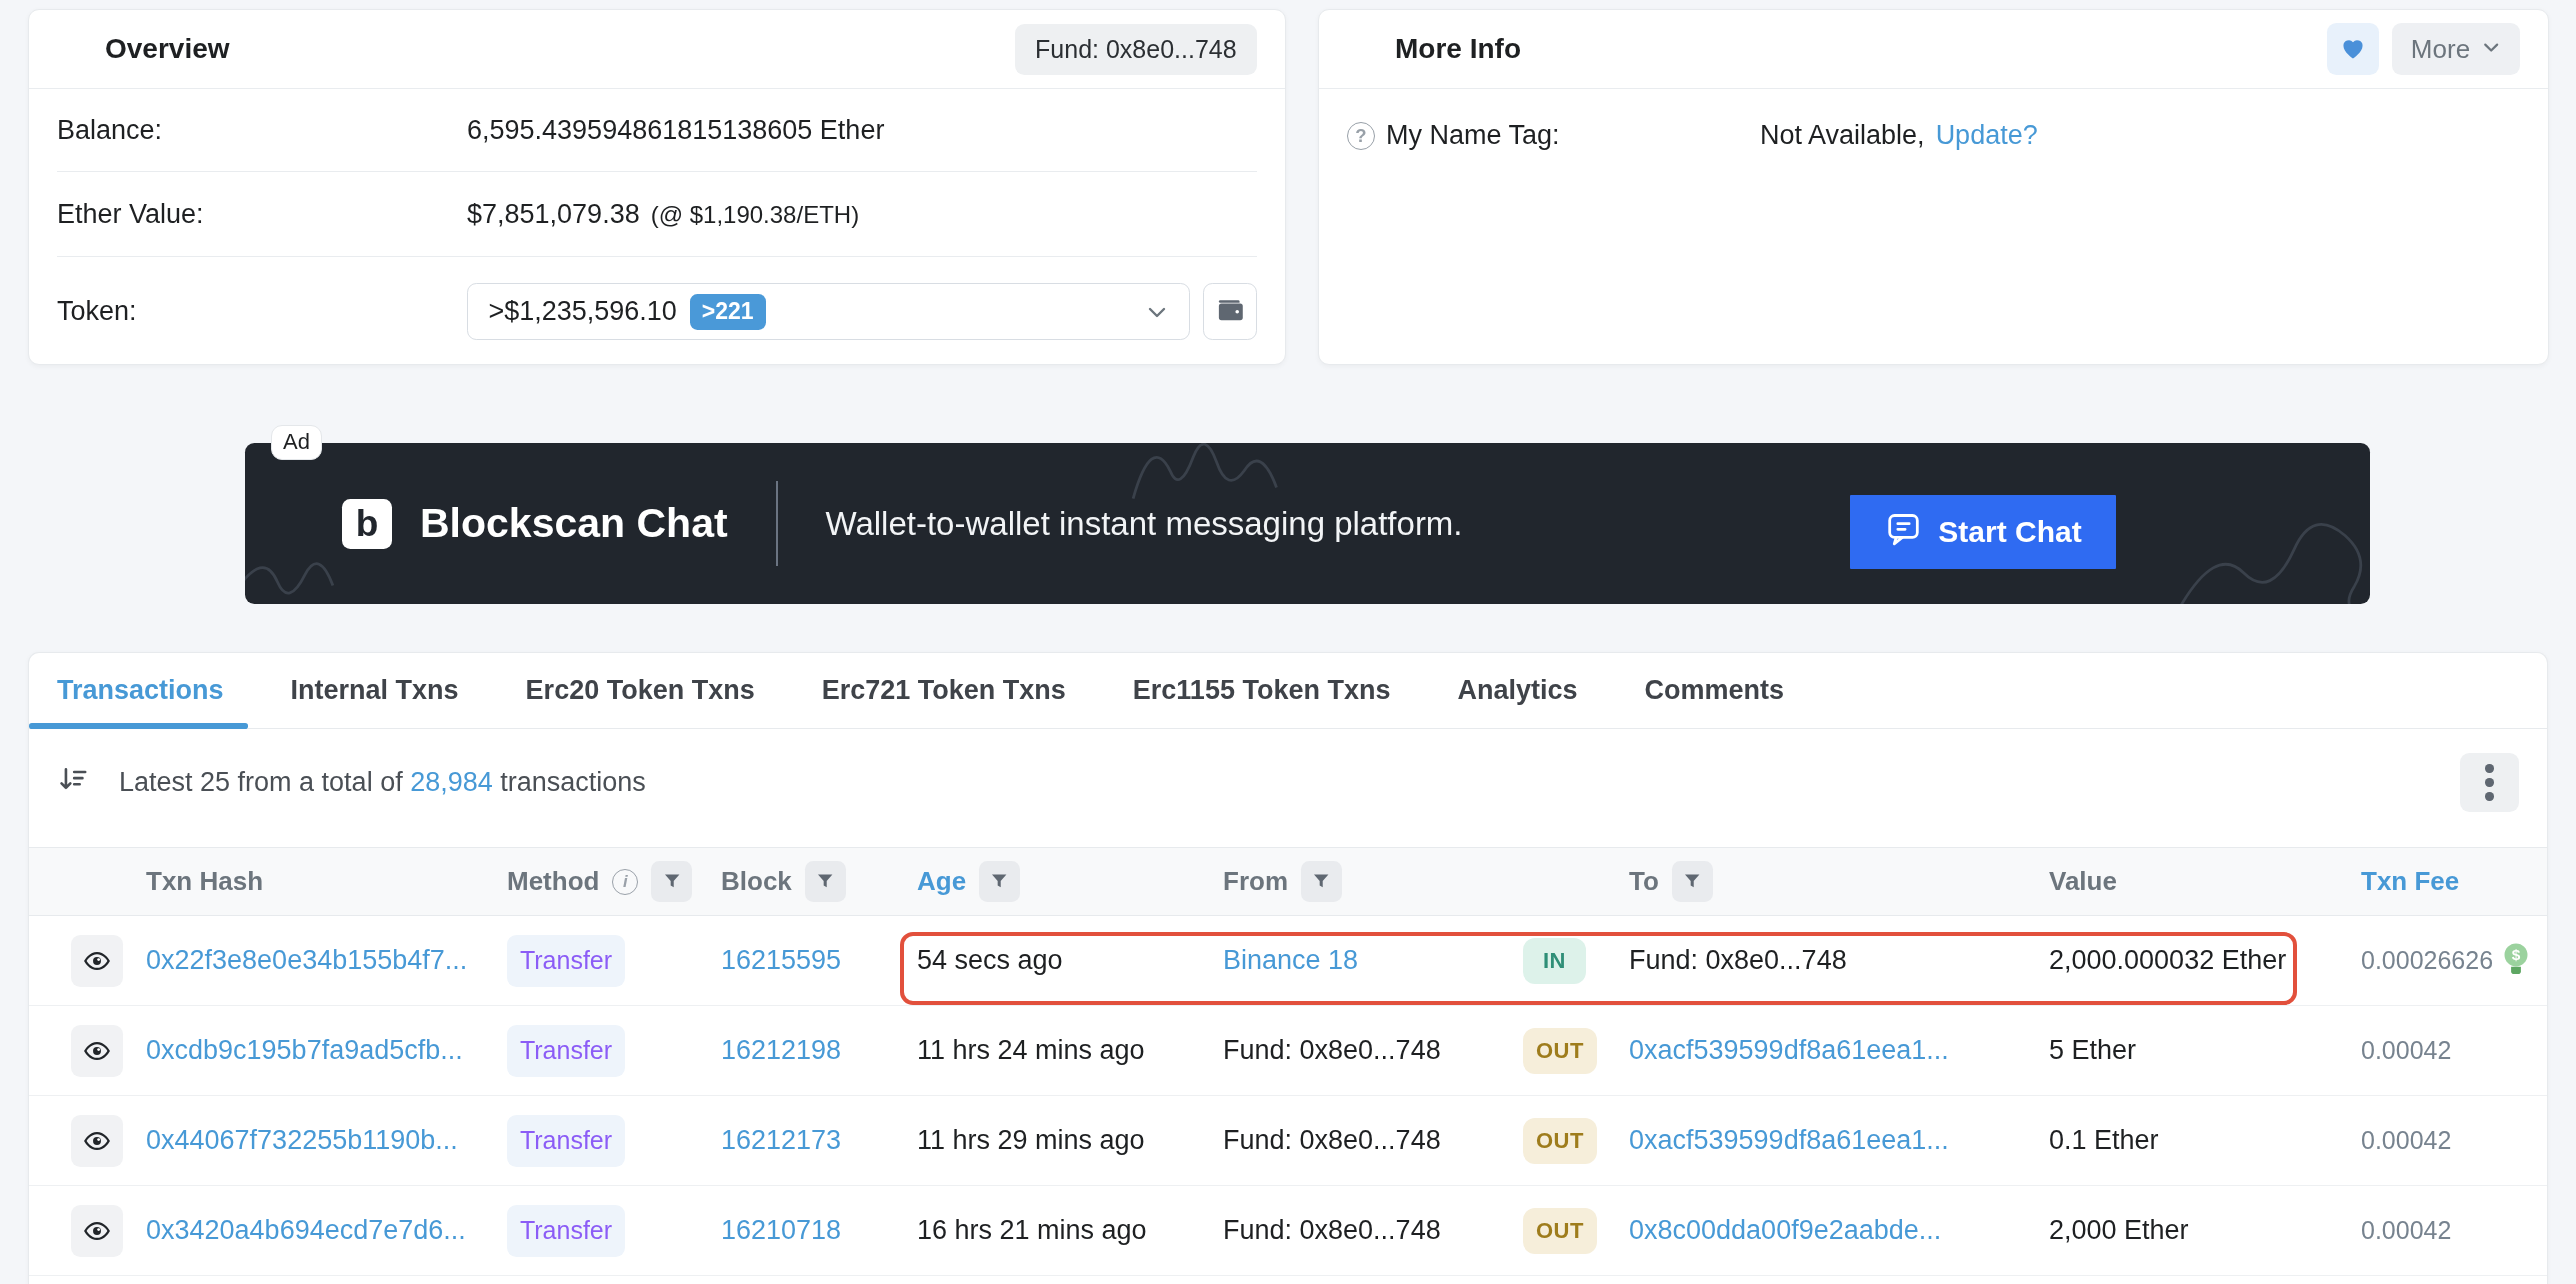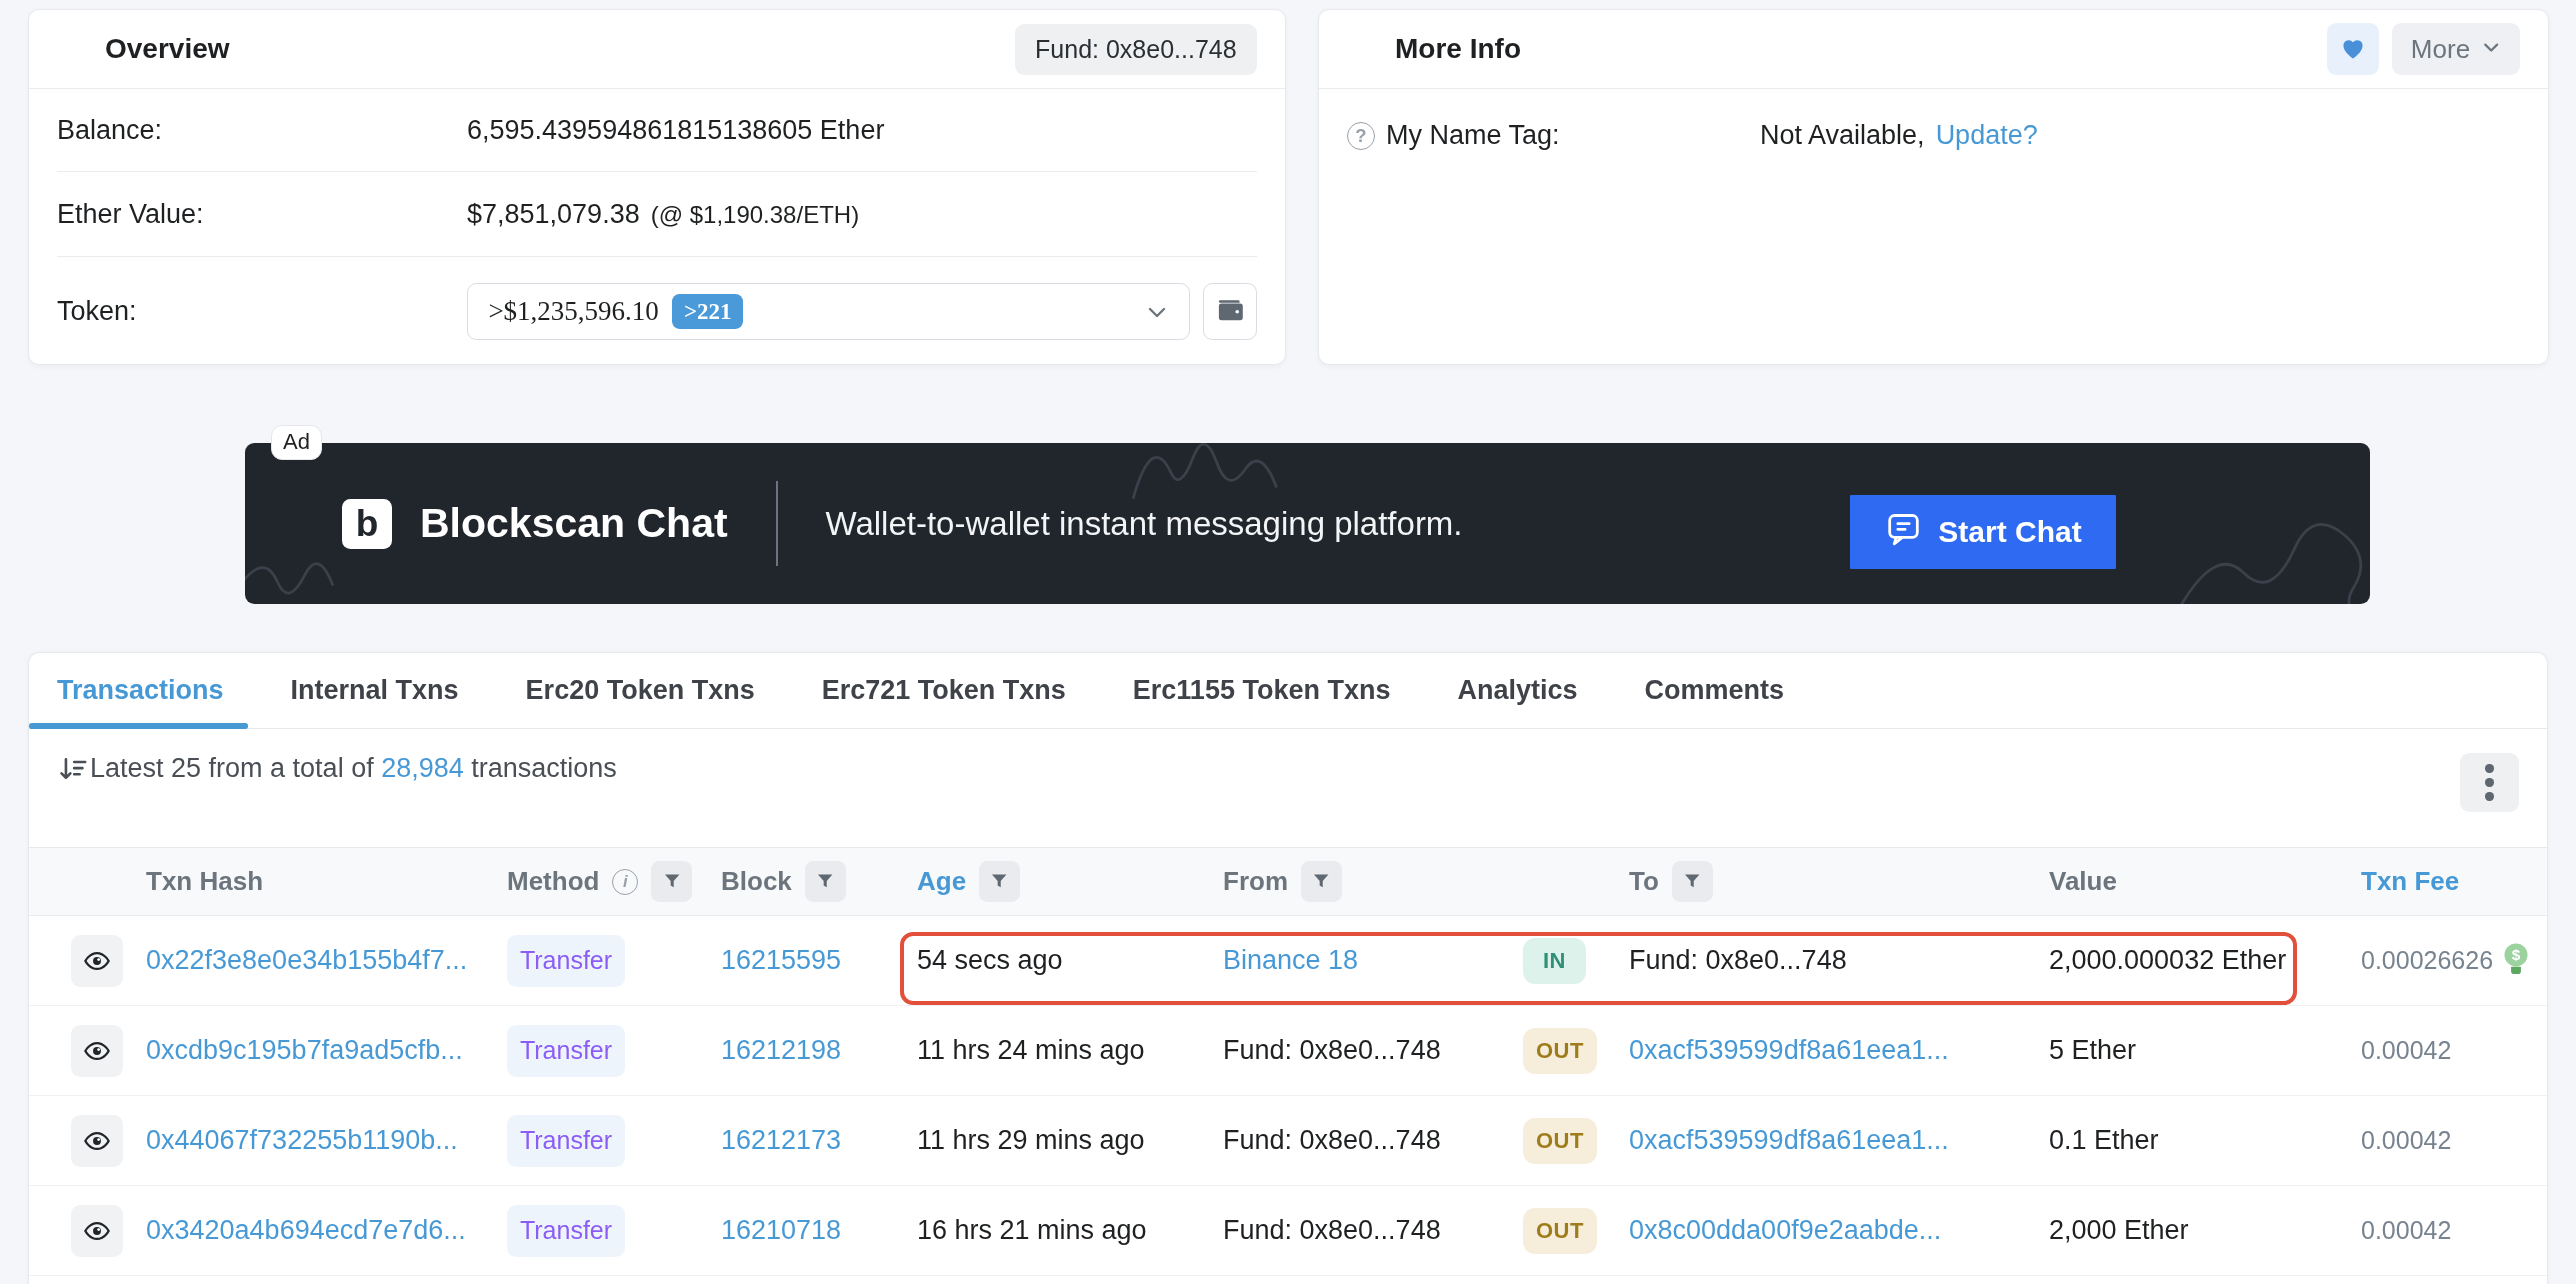--- a/index.html
+++ b/index.html
@@ -32,21 +32,21 @@
   #ov-balance { top:79px; height:83px; }
   #ov-ether   { top:162px; height:85px; }
   #ov-token   { top:247px; height:109px; }
   .kv-label { width:410px; flex:none; color:#1e2022; }
   .kv-value { display:flex; align-items:baseline; gap:11px; }
   .rate-note { font-size:24px; }
 
   .token-select {
     width:725px; height:57px; background:#fff;
     border:0.9px solid #d8dde3; border-radius:9.3px;
-    display:flex; align-items:center; padding:0 20.4px; cursor:pointer;font-family:Liberation Serif, serif;
+    display:flex; align-items:center; padding:0 20.4px; cursor:pointer;
   }
   .token-badge {
     background:#4a99d8; color:#fff; border-radius:7.4px;
     padding:4.6px 12px; font-size:23px; font-weight:bold; margin-left:13px;
   }
   .token-caret { margin-left:auto; display:flex; }
   .wallet-btn {
     width:54px; height:57px; margin-left:13px; background:#fff;
     border:0.9px solid #d8dde3; border-radius:9.3px;
     display:flex; align-items:center; justify-content:center; cursor:pointer;
@@ -104,21 +104,21 @@
 
   
   #txns-card { left:28px; top:652px; width:2520px; height:632px; border-radius:11px 11px 0 0; border-bottom:none; }
   .tabs { display:flex; align-items:stretch; height:76px; padding:0 28px; gap:67px; border-bottom:0.9px solid #e7eaed; }
   .tab { display:flex; align-items:center; font-size:27px; font-weight:bold; color:#3f4349; cursor:pointer; position:relative; white-space:nowrap; }
   .tab.active { color:#4799d6; }
   .tab.active::after {
     content:""; position:absolute; left:-28px; right:-24px; bottom:-0.9px;
     height:5.6px; background:#4799d6; border-radius:2.8px;
   }
-  .summary { display:flex; padding:0 28px; margin-top:24px; height:59px; color:#4a4f55; gap:0; }
+  .summary { display:flex; align-items:center; padding:0 28px; margin-top:24px; height:59px; color:#4a4f55; gap:29px; }
   .kebab-btn {
     width:59px; height:59px; margin-left:auto; background:#eef0f2;
     border:none; border-radius:9.3px; cursor:pointer;
     display:flex; flex-direction:column; align-items:center; justify-content:center; gap:5.6px;
   }
   .kebab-btn i { width:8.3px; height:8.3px; border-radius:50%; background:#5f6771; }
 
   .table-wrap { position:relative; margin-top:35px; }
   .tgrid {
     display:grid;

